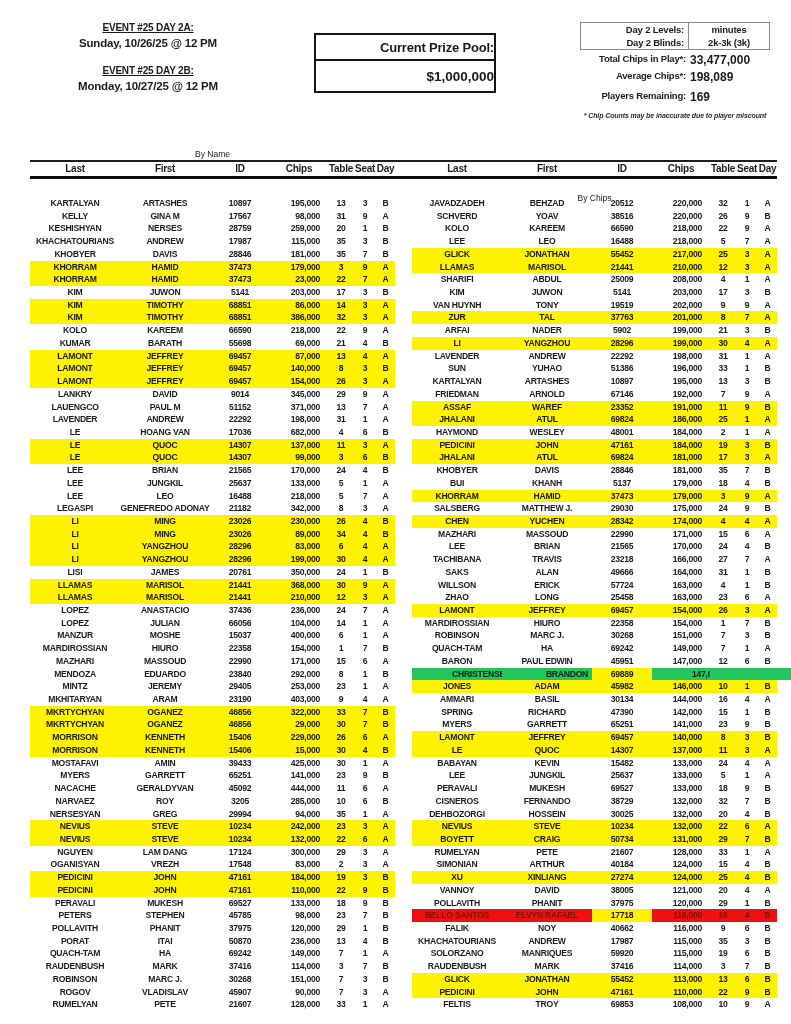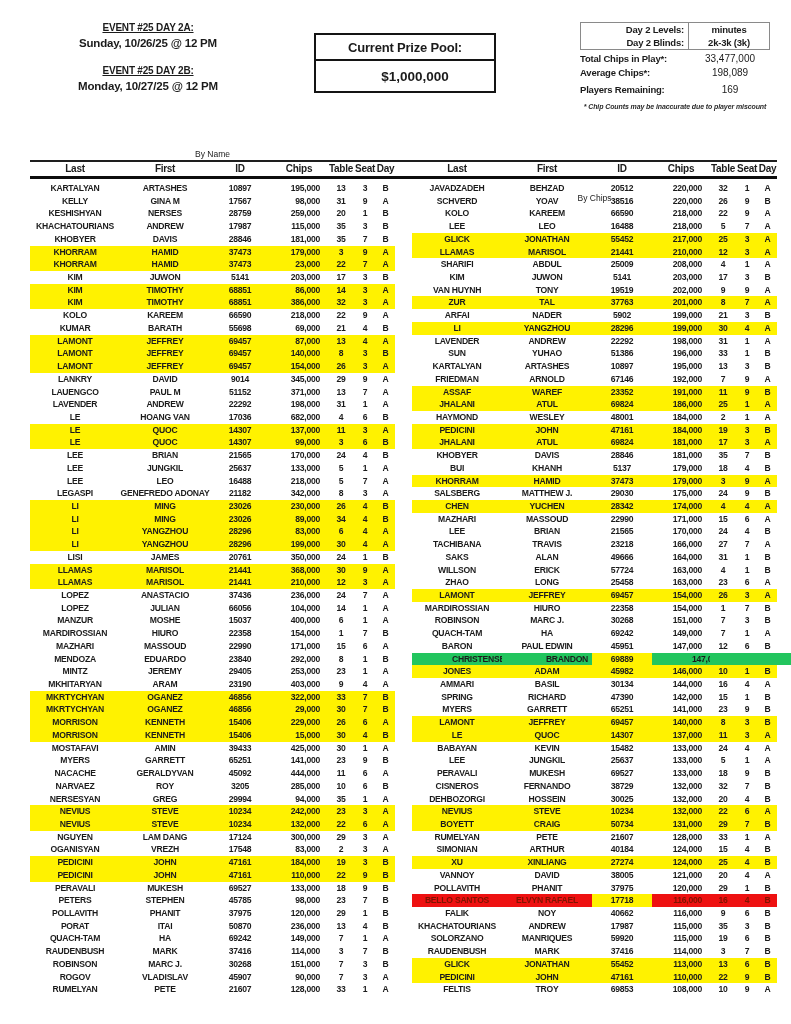--- a/index.html
+++ b/index.html
@@ -5,52 +5,52 @@
   html,body{margin:0;padding:0;background:#fff;}
   .sheet{position:relative;width:791px;height:1024px;background:#ffffff;
          font-family:"Liberation Sans",sans-serif;color:#1b1b1b;overflow:hidden;}
 
   
   .event-block{position:absolute;left:48px;top:22px;width:200px;text-align:center;}
   .event-title{font-size:10px;font-weight:bold;text-decoration:underline;letter-spacing:-0.2px;}
   .event-date{font-size:11.5px;font-weight:bold;margin-top:4px;margin-bottom:16px;letter-spacing:-0.2px;}
 
   .prize-box{position:absolute;left:314px;top:33px;width:178px;border:2.5px solid #141414;
-             text-align:center;background:#fff;}
+             text-align:right;background:#fff;}
   .prize-label{font-size:13px;font-weight:bold;padding:5px 0 4px;border-bottom:2.5px solid #141414;letter-spacing:-0.2px;}
   .prize-value{font-size:13.5px;font-weight:bold;padding:8px 0 7px;margin-left:20px;}
 
   .info-wrap{position:absolute;left:580px;top:22px;width:190px;}
   .info-box{border:1.5px solid #8a8a8a;display:grid;grid-template-columns:1fr 80px;}
   .info-label{text-align:right;font-weight:bold;font-size:9.5px;padding:1px 4px 1px 0;
               border-right:1.5px solid #8a8a8a;letter-spacing:-0.2px;}
   .info-value{text-align:center;font-weight:bold;font-size:9.5px;padding:1px 0;letter-spacing:-0.2px;}
   .stat-row{display:grid;grid-template-columns:1fr 80px;margin-top:3px;}
   .stat-row.gap{margin-top:6px;}
-  .stat-label{font-weight:bold;font-size:9.5px;padding-right:4px;letter-spacing:-0.2px;}
-  .stat-value{text-align:center;font-weight:normal;font-size:10px;}
+  .stat-label{text-align:right;font-weight:bold;font-size:9.5px;padding-right:4px;letter-spacing:-0.2px;}
+  .stat-value{font-weight:bold;font-size:12px;}
   .footnote{font-style:italic;font-weight:bold;font-size:7px;text-align:center;margin-top:8px;
             color:#2a2a2a;letter-spacing:-0.1px;}
 
   
   .section-label{position:absolute;top:149px;width:365px;text-align:center;
                  font-size:8.5px;font-weight:normal;}
   .rule{position:absolute;left:30px;width:747px;background:#1e1e1e;}
   .rule-top{top:160px;height:2px;}
   .rule-mid{top:176px;height:2.5px;background:#0d0d0d;}
 
   
   .ptable{position:absolute;top:162px;width:365px;}
   .t-left{left:30px;}
   .t-right{left:412px;}
   .thead,.trow{display:grid;grid-template-columns:90px 90px 60px 58px 26px 22px 19px;}
   .thead{height:14px;align-items:center;}
   .hc{font-size:10px;font-weight:bold;text-align:center;white-space:nowrap;overflow:visible;
       letter-spacing:-0.3px;line-height:14px;}
-  .tbody{margin-top:6px;}
+  .tbody{margin-top:21px;}
   .trow{height:12.72px;}
   .tc{font-size:8.6px;font-weight:bold;text-align:center;white-space:nowrap;overflow:visible;
       line-height:12.72px;letter-spacing:-0.25px;}
   .tc.c3{text-align:right;padding-right:8px;}
   .hl-y .tc{background:#FFF200;}
   .cell-blue{background:#22c55e;padding-left:40px;}
   .cell-red{background:#EE1111;color:#7E1400;}
   .cell-yellow{background:#FFF200;color:#1b1b1b;}
 </style>
 </head>

